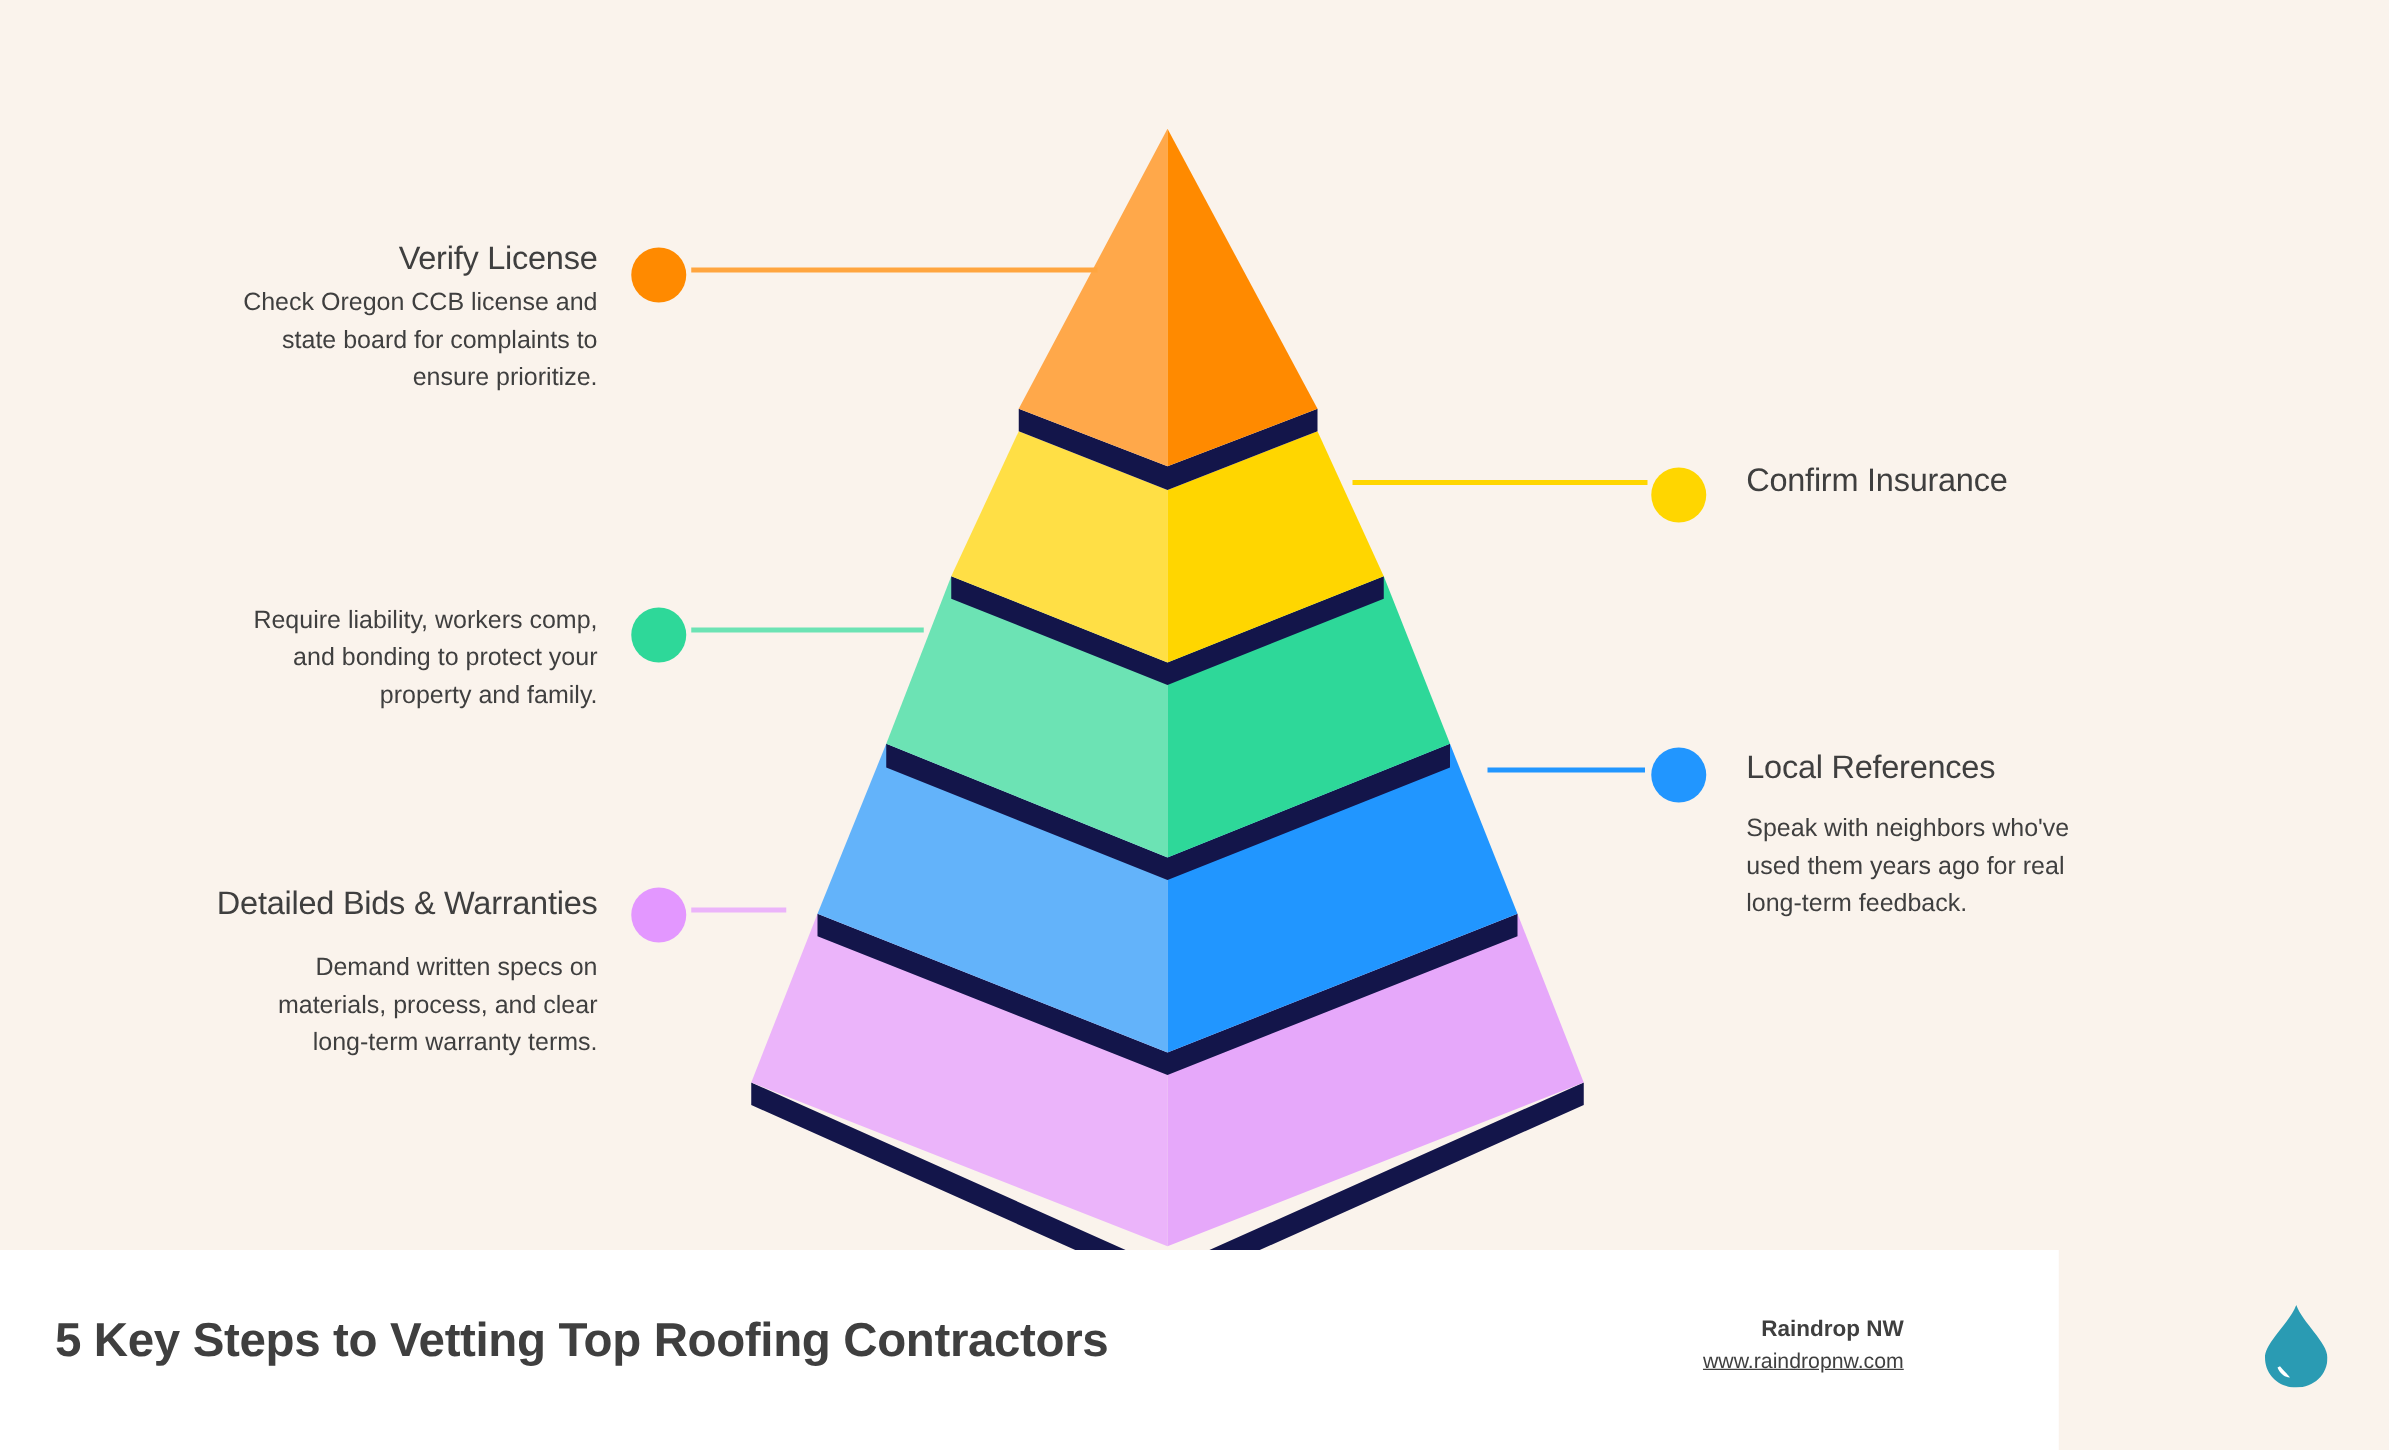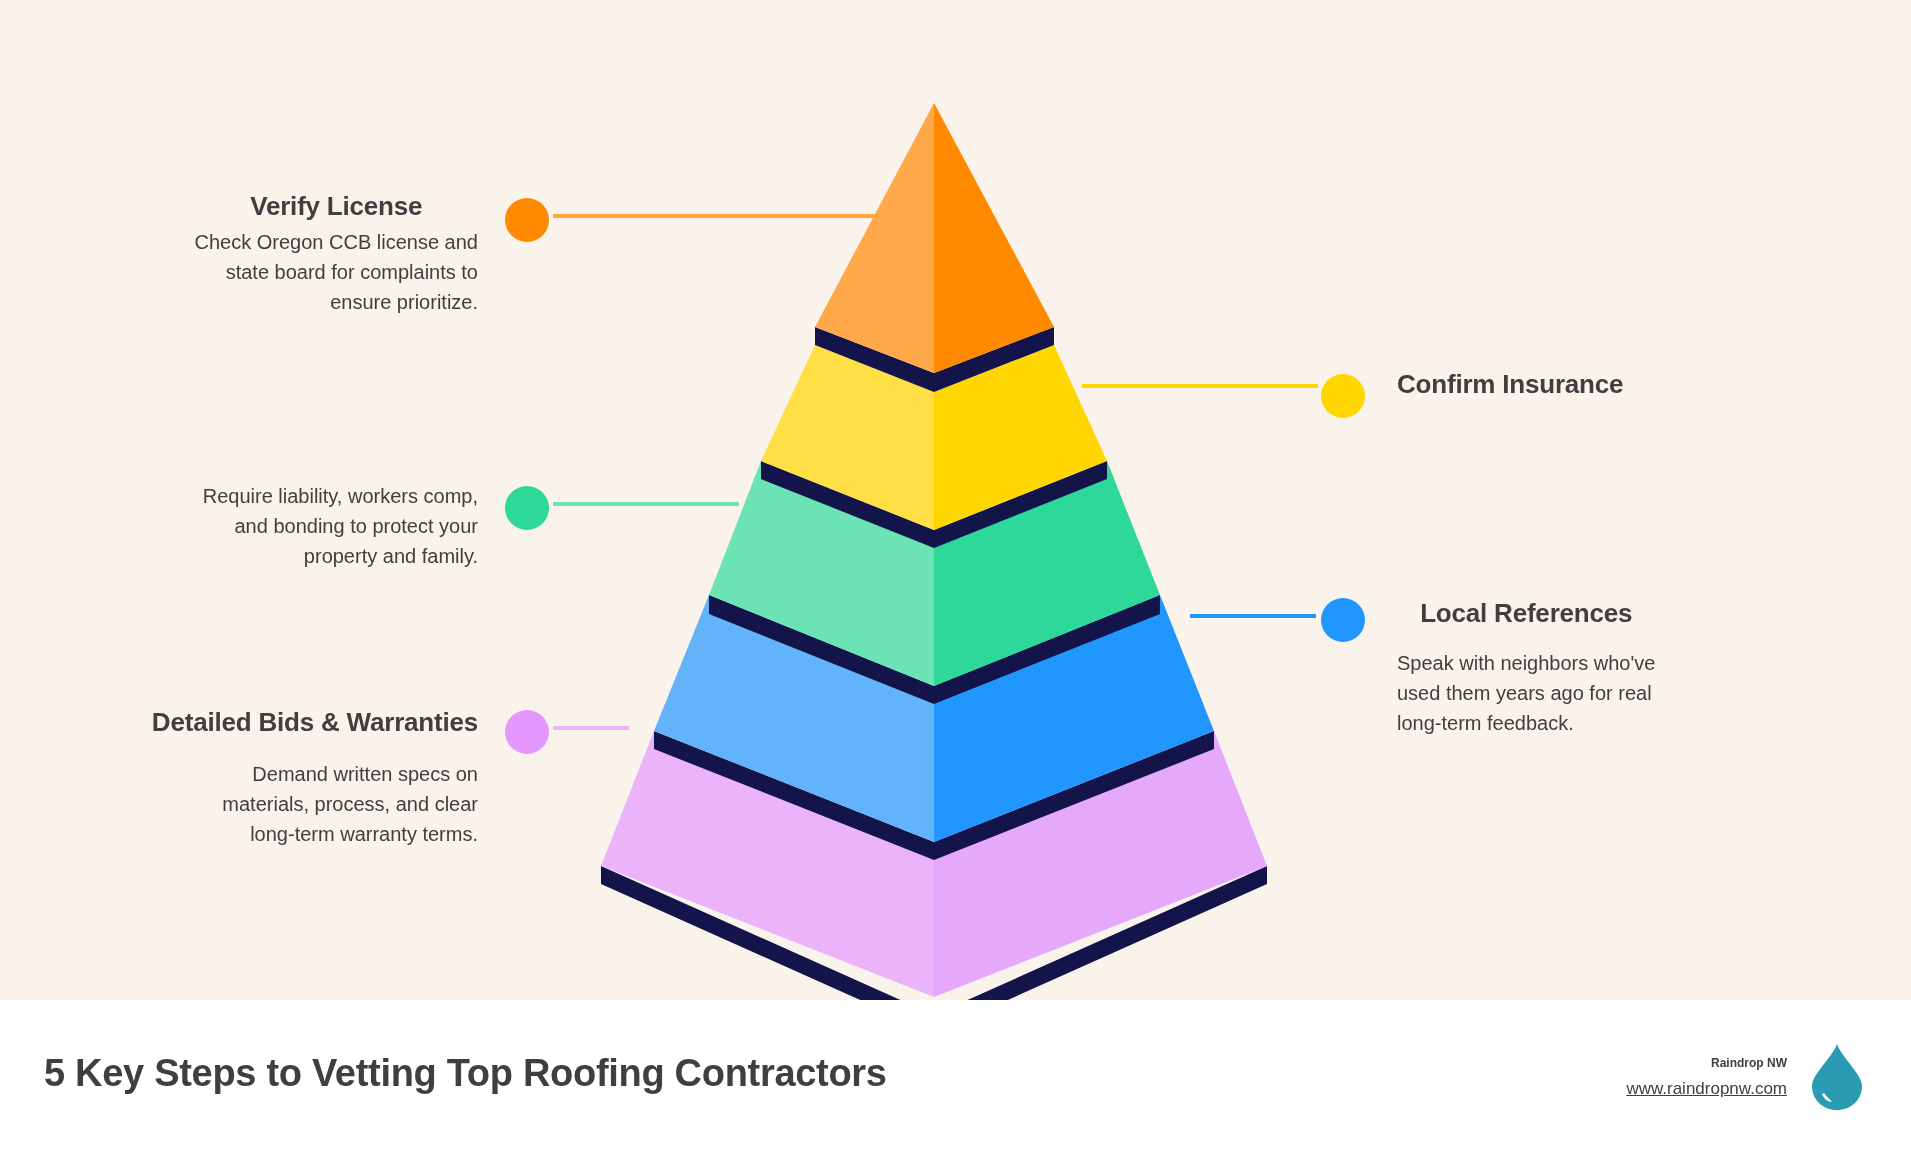--- a/index.html
+++ b/index.html
@@ -10,41 +10,41 @@
       color: #3F3F3F;
     }
     .stage { position: absolute; left: 0; top: 0; width: 1911px; height: 1000px; background: #FAF3EC; }
     .pyramid { position: absolute; left: 0; top: 0; width: 1911px; height: 1000px; }
     .connector { position: absolute; height: 4px; }
     .dot { position: absolute; width: 44px; height: 44px; border-radius: 50%; }
     .step { position: absolute; }
     .step.left { text-align: right; }
     .step.right { text-align: left; }
     .step h2 {
-      margin: 0; font-weight: 700; font-size: 26px; line-height: 30px;
-      color: #3F3F3F; letter-spacing: -0.2px; white-space: nowrap; text-align: center;
+      margin: 0; font-weight: 400; font-size: 26px; line-height: 30px;
+      color: #3F3F3F; letter-spacing: -0.2px; white-space: nowrap;
     }
     .step h2.big { font-size: 29px; line-height: 34px; }
     .step p {
       margin: 6px 0 0 0; font-size: 20px; line-height: 30px; color: #3F3F3F;
       white-space: pre-line;
     }
     .footer {
-      position: absolute; left: 0; top: 1000px; width: 1911px; height: 160px;
+      position: absolute; left: 0; top: 1000px; width: 1647px; height: 160px;
       background: #FFFFFF;
     }
     .footer-title {
       position: absolute; left: 44px; top: 52px; margin: 0;
       font-size: 38px; font-weight: 700; color: #3F3F3F; letter-spacing: -0.3px;
       white-space: nowrap;
     }
     .brand {
       position: absolute; right: 124px; top: 50px; text-align: right;
     }
-    .brand-name { font-size: 12px; font-weight: 700; color: #3F3F3F; line-height: 26px; }
+    .brand-name { font-size: 18px; font-weight: 700; color: #3F3F3F; line-height: 26px; }
     .brand-url { font-size: 17px; color: #3F3F3F; line-height: 26px; text-decoration: underline; }
     .drop { position: absolute; left: 1812px; top: 44px; width: 50px; height: 66px; }
   </style>
 </head>
 <body>
 
 <div class="stage">
 
   <svg class="pyramid" viewBox="0 0 1911 1000">
 

